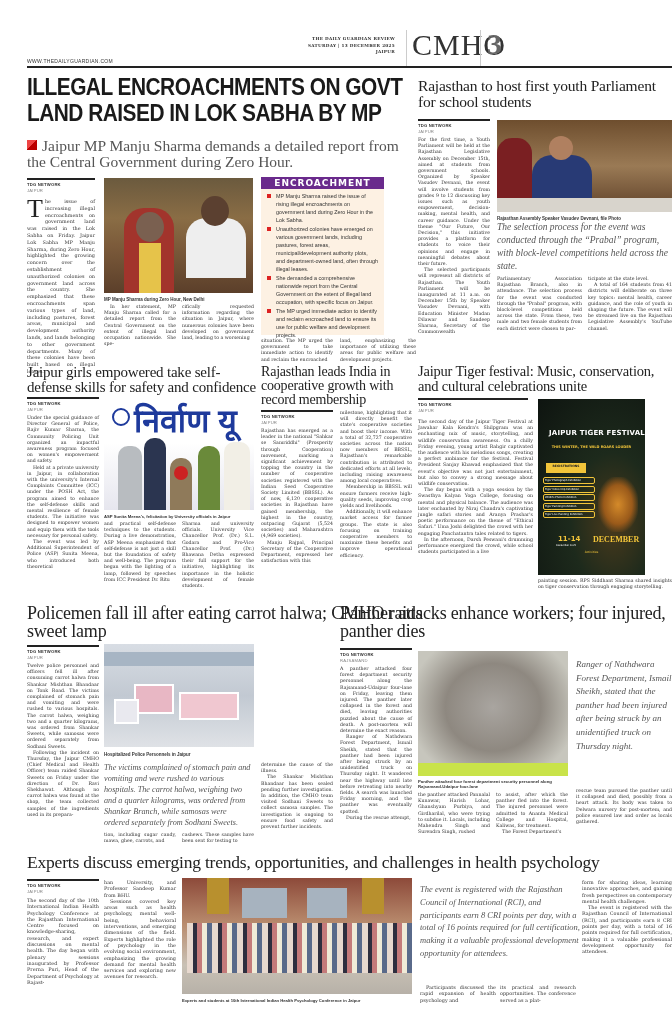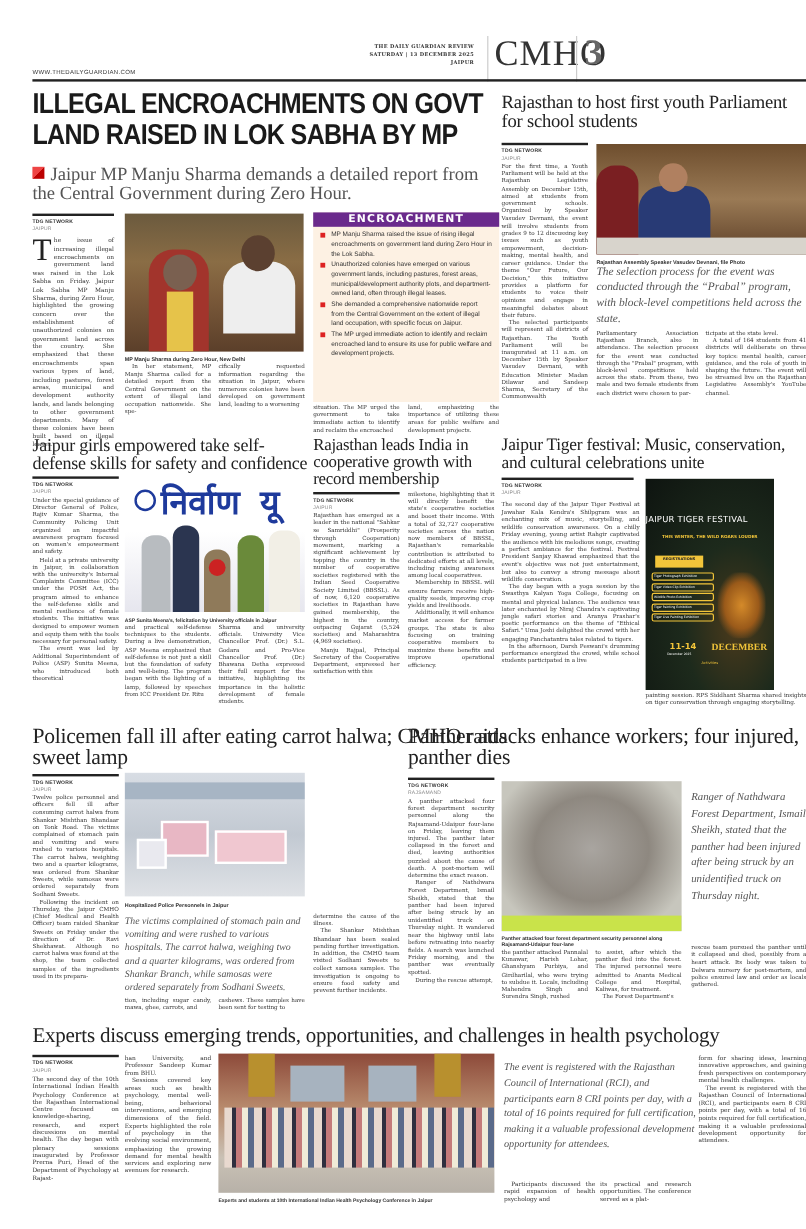--- a/index.html
+++ b/index.html
@@ -63,21 +63,21 @@
 
 <div class="abs photo" style="left:104px;top:178px;width:149px;height:115px;background:linear-gradient(180deg,#6b5a3e 0%,#8a6d45 35%,#7b5a3a 60%,#5b3f2a 100%)">
   <div class="abs" style="left:20px;top:30px;width:50px;height:85px;background:#a2342c;border-radius:20px 20px 0 0"></div>
   <div class="abs" style="left:32px;top:34px;width:28px;height:30px;background:#7a6050;border-radius:50%"></div>
   <div class="abs" style="left:35px;top:65px;width:22px;height:50px;background:#e6c34a"></div>
   <div class="abs" style="left:82px;top:40px;width:60px;height:60px;background:#eee;border-radius:20px 20px 0 0"></div>
   <div class="abs" style="left:97px;top:18px;width:28px;height:30px;background:#5b4030;border-radius:50%"></div>
 </div>
 <div class="abs caption" style="left:104px;top:295px;width:149px">MP Manju Sharma during Zero Hour, New Delhi</div>
 
-<div class="abs factbox" style="left:261px;top:177px;width:155px;height:158px">
+<div class="abs factbox" style="left:261px;top:177px;width:123px;height:158px">
   <div class="fhead">ENCROACHMENT</div>
   <ul>
     <li>MP Manju Sharma raised the issue of rising illegal encroachments on government land during Zero Hour in the Lok Sabha.</li>
     <li>Unauthorized colonies have emerged on various government lands, including pastures, forest areas, municipal/development authority plots, and department-owned land, often through illegal leases.</li>
     <li>She demanded a comprehensive nationwide report from the Central Government on the extent of illegal land occupation, with specific focus on Jaipur.</li>
     <li>The MP urged immediate action to identify and reclaim encroached land to ensure its use for public welfare and development projects.</li>
   </ul>
 </div>
 
 <div class="abs body" style="left:104px;top:304px;width:72px">
@@ -120,21 +120,21 @@
 <div class="abs head2" style="left:27px;top:365px;width:230px;font-size:15px;line-height:15px">Jaipur girls empowered take self-defense skills for safety and confidence</div>
 <div class="abs" style="left:27px;top:397px;width:72px">
   <div class="byline"><span>TDG NETWORK</span><span class="loc">JAIPUR</span></div>
   <div class="body" style="margin-top:3px">
     <p class="noind">Under the special guidance of Director General of Police, Rajiv Kumar Sharma, the Community Policing Unit organized an impactful awareness program focused on women's empowerment and safety.</p>
     <p>Held at a private university in Jaipur, in collaboration with the university's Internal Complaints Committee (ICC) under the POSH Act, the program aimed to enhance the self-defense skills and mental resilience of female students. The initiative was designed to empower women and equip them with the tools necessary for personal safety.</p>
     <p>The event was led by Additional Superintendent of Police (ASP) Sunita Meena, who introduced both theoretical</p>
   </div>
 </div>
 <div class="abs photo" style="left:104px;top:398px;width:150px;height:112px;background:linear-gradient(180deg,#fff 0%,#fff 40%,#e6e6ee 100%)">
-  <div class="abs" style="left:30px;top:0;font-size:28px;font-weight:bold;color:#1e3a9c;font-family:Liberation Mono, monospace;white-space:nowrap">निर्वाण यू</div>
+  <div class="abs" style="left:30px;top:0;font-size:32px;font-weight:bold;color:#1e3a9c;font-family:Liberation Sans, sans-serif;white-space:nowrap">निर्वाण यू</div>
   <div class="abs" style="left:8px;top:10px;width:18px;height:18px;border:2px solid #1e3a9c;border-radius:50%"></div>
   <div class="abs" style="left:14px;top:48px;width:24px;height:64px;background:#b8bcc0;border-radius:10px 10px 0 0"></div>
   <div class="abs" style="left:40px;top:40px;width:22px;height:72px;background:#2b3550;border-radius:10px 10px 0 0"></div>
   <div class="abs" style="left:66px;top:60px;width:22px;height:52px;background:#8f7a5a;border-radius:10px 10px 0 0"></div>
   <div class="abs" style="left:70px;top:68px;width:14px;height:14px;background:#c22;border-radius:50%"></div>
   <div class="abs" style="left:94px;top:48px;width:22px;height:64px;background:#6a8a3a;border-radius:10px 10px 0 0"></div>
   <div class="abs" style="left:120px;top:44px;width:26px;height:68px;background:#f2efe6;border-radius:10px 10px 0 0"></div>
 </div>
 <div class="abs caption" style="left:104px;top:512px;width:150px;font-size:4.2px">ASP Sunita Meena's, felicitation by University officials in Jaipur</div>
 <div class="abs body" style="left:104px;top:521px;width:72px">
@@ -161,21 +161,21 @@
 <div class="abs head2" style="left:418px;top:364px;width:254px;font-size:14.5px;line-height:15px">Jaipur Tiger festival: Music, conservation, and cultural celebrations unite</div>
 <div class="abs" style="left:418px;top:398px;width:115px">
   <div class="byline" style="width:110px"><span>TDG NETWORK</span><span class="loc">JAIPUR</span></div>
   <div class="body" style="margin-top:6px">
     <p class="noind">The second day of the Jaipur Tiger Festival at Jawahar Kala Kendra's Shilpgram was an enchanting mix of music, storytelling, and wildlife conservation awareness. On a chilly Friday evening, young artist Rahgir captivated the audience with his melodious songs, creating a perfect ambiance for the festival. Festival President Sanjay Khawad emphasized that the event's objective was not just entertainment, but also to convey a strong message about wildlife conservation.</p>
     <p>The day began with a yoga session by the Swasthya Kalyan Yoga College, focusing on mental and physical balance. The audience was later enchanted by Niraj Chandra's captivating jungle safari stories and Aranya Prashar's poetic performance on the theme of "Ethical Safari." Uma Joshi delighted the crowd with her engaging Panchatantra tales related to tigers.</p>
     <p>In the afternoon, Darsh Peswani's drumming performance energized the crowd, while school students participated in a live</p>
   </div>
 </div>
 <div class="abs photo" style="left:538px;top:399px;width:107px;height:176px;background:radial-gradient(ellipse at 70% 70%,#4a3a1c 0%,#1d2a1c 40%,#0e1410 100%)">
-  <div class="abs" style="left:0;top:30px;width:107px;text-align:left;color:#fff;font-family:'DejaVu Sans',sans-serif;font-weight:normal;font-size:7px;letter-spacing:.2px">JAIPUR TIGER FESTIVAL</div>
+  <div class="abs" style="left:0;top:30px;width:107px;text-align:right;color:#fff;font-family:'DejaVu Sans',sans-serif;font-weight:bold;font-size:7px;letter-spacing:.2px">JAIPUR TIGER FESTIVAL</div>
   <div class="abs" style="left:0;top:46px;width:107px;text-align:center;color:#f2c53a;font-family:'DejaVu Sans',sans-serif;font-weight:bold;font-size:3.5px">THIS WINTER, THE WILD ROARS LOUDER</div>
   <div class="abs" style="left:8px;top:64px;width:40px;height:10px;background:#f2c53a;color:#222;font-family:'DejaVu Sans',sans-serif;font-size:3px;font-weight:bold;text-align:center;padding-top:1px">REGISTRATIONS</div>
   <div class="abs" style="left:5px;top:78px;width:52px;font-family:'DejaVu Sans',sans-serif;font-size:2.6px;color:#fff">
     <div style="border:0.5px solid #f2c53a;border-radius:2px;margin-bottom:1.5px;padding:1px">Tiger Photograph Exhibition</div>
     <div style="border:0.5px solid #f2c53a;border-radius:2px;margin-bottom:1.5px;padding:1px">Tiger Video Clip Exhibition</div>
     <div style="border:0.5px solid #f2c53a;border-radius:2px;margin-bottom:1.5px;padding:1px">Wildlife Photo Exhibition</div>
     <div style="border:0.5px solid #f2c53a;border-radius:2px;margin-bottom:1.5px;padding:1px">Tiger Painting Exhibition</div>
     <div style="border:0.5px solid #f2c53a;border-radius:2px;margin-bottom:1.5px;padding:1px">Tiger Live Painting Exhibition</div>
   </div>
   <div class="abs" style="left:60px;top:78px;width:40px;height:55px;background:radial-gradient(ellipse,#d48a2a 0%,#9a5a1a 50%,transparent 75%)"></div>

